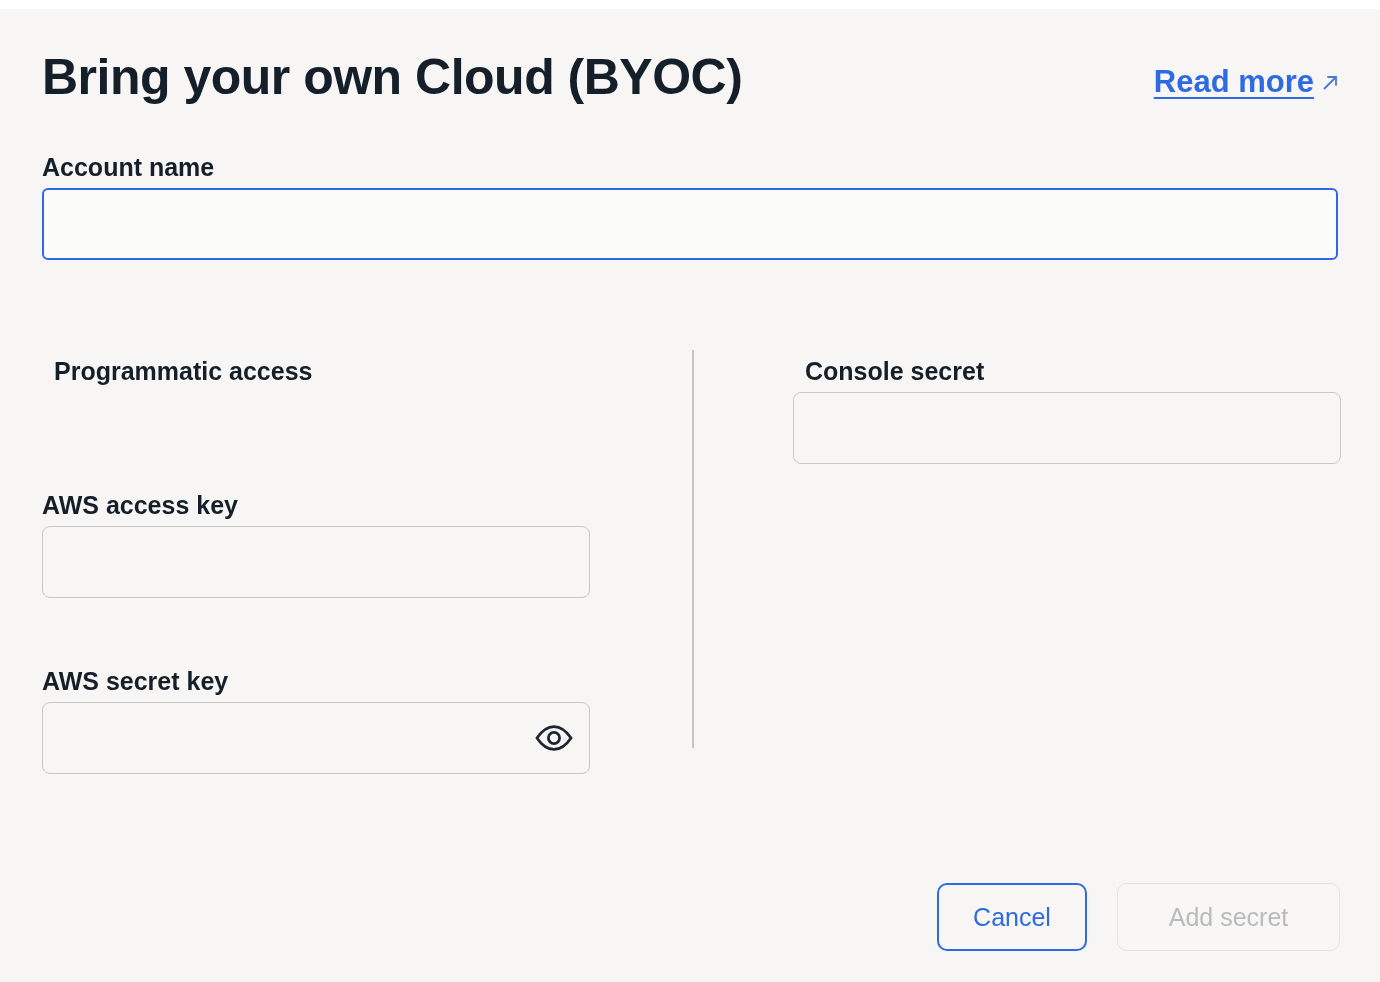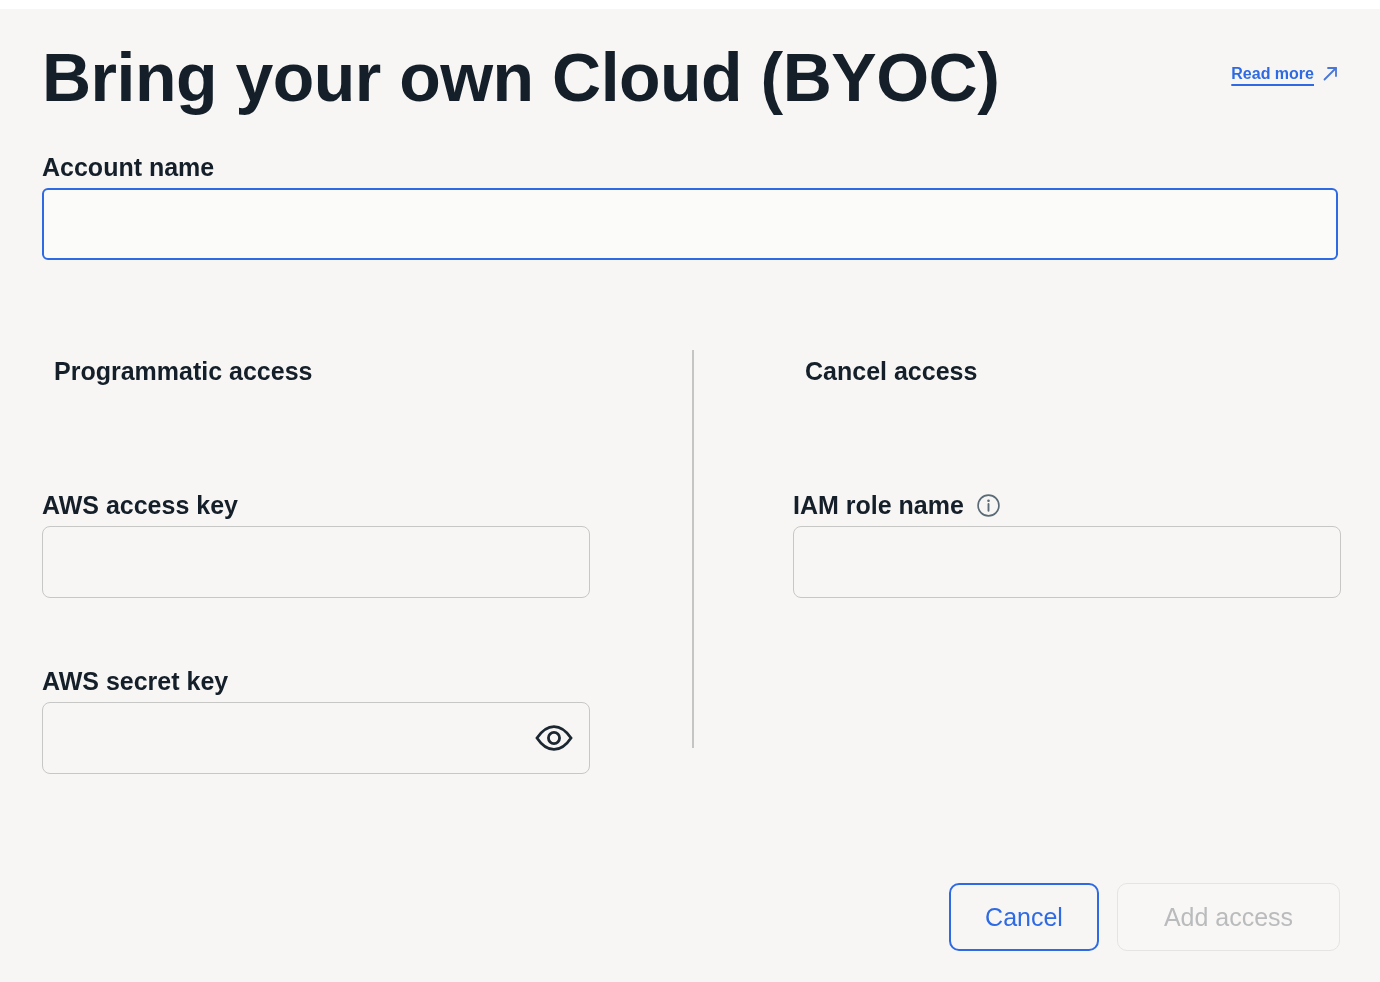--- a/index.html
+++ b/index.html
@@ -18,38 +18,38 @@
   }
   .top-edge {
     position: absolute;
     top: 0; left: 0;
     width: 100%; height: 9px;
     background: #ffffff;
   }
   .page-title {
     position: absolute;
     left: 42px; top: 47px;
-    font-size: 68px;
+    font-size: 50px;
     font-weight: 700;
     letter-spacing: -0.5px;
     color: #141f29;
     line-height: 60px;
   }
   .read-more {
     position: absolute;
     right: 40px; top: 64px;
     display: flex;
     align-items: center;
     gap: 7px;
     color: #2e6ae3;
     text-decoration: none;
     cursor: pointer;
   }
   .read-more .rm-text {
-    font-size: 16px;
+    font-size: 31px;
     font-weight: 700;
     text-decoration: underline;
     text-decoration-thickness: 2px;
     text-underline-offset: 5px;
   }
   .field-label {
     font-size: 25px;
     font-weight: 700;
     color: #141f29;
     line-height: 30px;
@@ -125,21 +125,21 @@
   }
   .info-icon-wrap {
     display: inline-flex;
     align-items: center;
   }
   .actions {
     position: absolute;
     top: 883px;
     right: 40px;
     display: flex;
-    gap: 18px;
+    gap: 30px;
     margin-left: 48px;
   }
   .btn {
     height: 68px;
     border-radius: 10px;
     font-family: "Liberation Sans", sans-serif;
     font-size: 25px;
     display: flex;
     align-items: center;
     justify-content: center;
@@ -203,35 +203,25 @@
             <circle cx="12" cy="11" r="3.4" stroke="#1b2630" stroke-width="1.7"></circle>
           </svg>
         </span>
       </button>
     </div>
   </div>
 
   <div class="divider"></div>
 
   <div class="column col-right">
-    <div class="section-heading">Cancel access</div>
-
-    <div class="col-field-label">
-      <span class="field-label">IAM role name</span>
-      <span class="info-icon-wrap">
-        <svg width="25" height="25" viewBox="0 0 24 24" fill="none">
-          <circle cx="12" cy="12" r="10" stroke="#5a6a76" stroke-width="1.6"></circle>
-          <circle cx="12" cy="7.4" r="1.25" fill="#5a6a76"></circle>
-          <path d="M12 10.6 V17" stroke="#5a6a76" stroke-width="1.8" stroke-linecap="round"></path>
-        </svg>
-      </span>
-    </div>
+    <div class="section-heading">Console secret</div>
+
     <div class="col-input-wrap">
       <input class="text-input" type="text" placeholder="" style="">
     </div>
   </div>
 
   <div class="actions">
     <button class="btn btn-cancel">Cancel</button>
-    <button class="btn btn-add" disabled="">Add access</button>
+    <button class="btn btn-add" disabled="">Add secret</button>
   </div>
 
 </div>
 
 </body></html>

